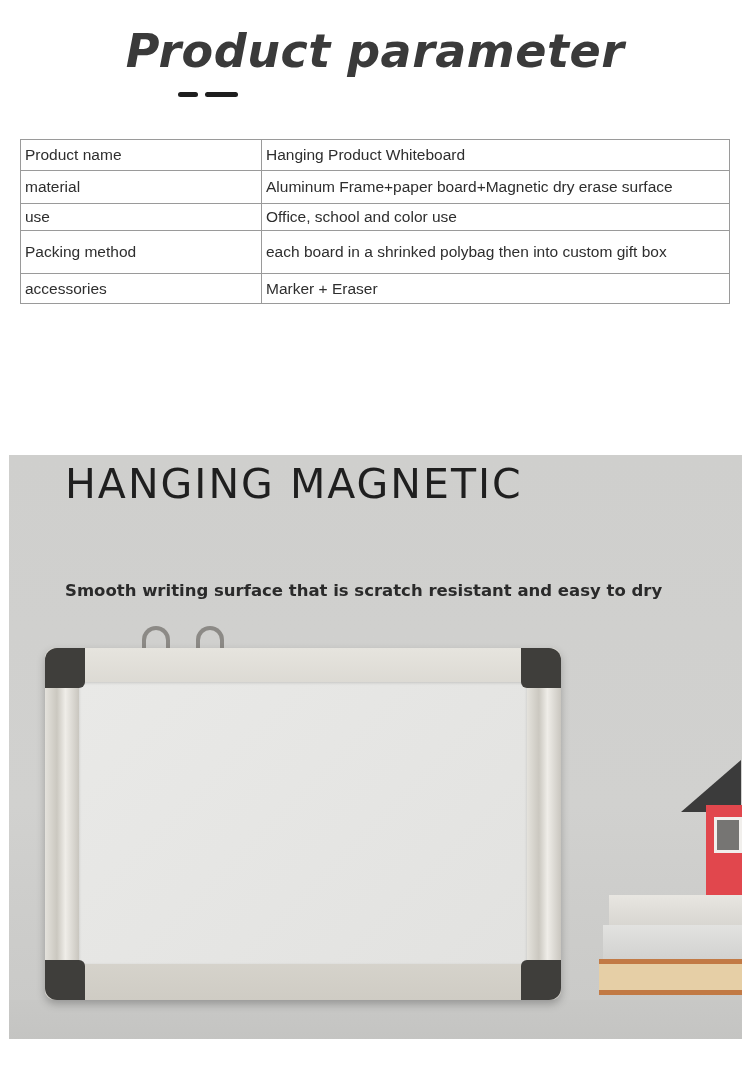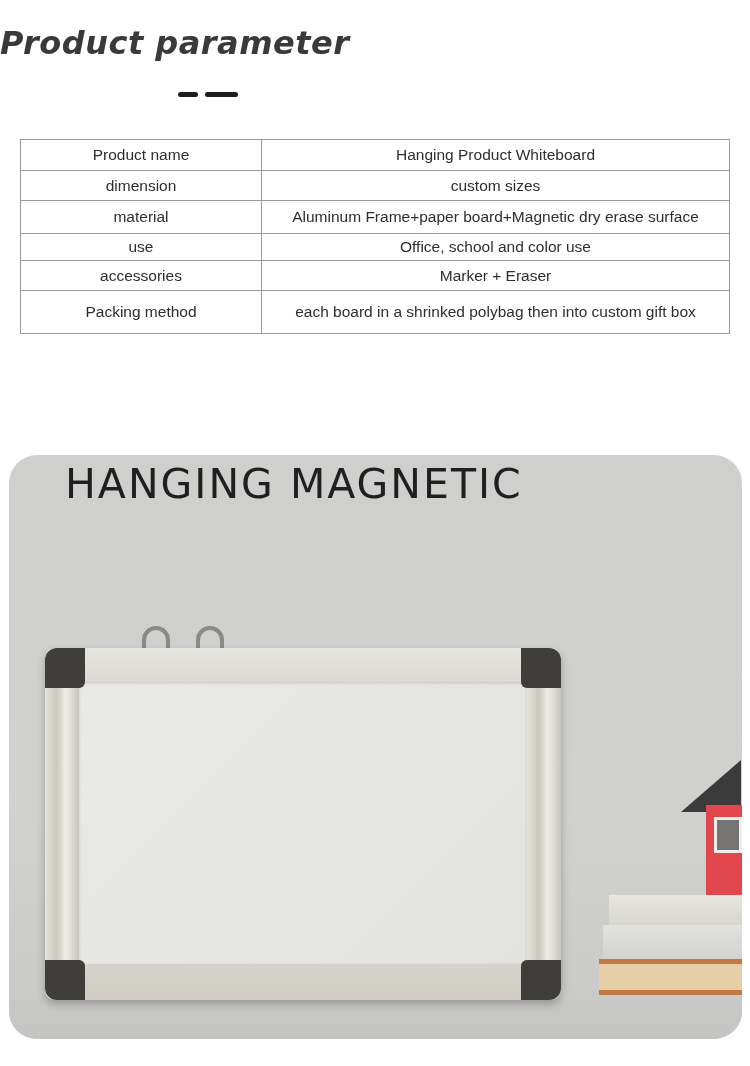--- a/index.html
+++ b/index.html
@@ -1,42 +1,41 @@
 <!DOCTYPE html>
 <html><head>
 <meta charset="utf-8">
 <style>
   * { box-sizing: border-box; margin: 0; padding: 0; }
   html, body { width: 750px; height: 1066px; background: #ffffff; overflow: hidden; }
   body { position: relative; font-family: "Liberation Sans", "DejaVu Sans", sans-serif; color: #333; }
 
   .title {
-    position: absolute; left: 0; top: 24px; width: 750px; text-align: left;
+    position: absolute; left: 0; top: 24px; width: 750px; text-align: center;
     font-family: "DejaVu Sans", sans-serif; font-style: italic; font-weight: 600;
-    font-size: 32px; letter-spacing: 0.5px; color: #3a3a3a;
+    font-size: 46px; letter-spacing: 0.5px; color: #3a3a3a;
   }
   .dash { position: absolute; top: 92px; height: 5px; background: #1e1e1e; border-radius: 3px; }
   .dash.d1 { left: 178px; width: 20px; }
   .dash.d2 { left: 205px; width: 33px; }
 
   table.params {
     position: absolute; left: 20px; top: 139px; width: 710px;
     border-collapse: collapse; font-family: "Liberation Sans", sans-serif;
     font-size: 15.5px; color: #2e2e2e;
   }
   table.params td {
-    border: 1px solid #9a9a9a; text-align: center; vertical-align: middle; padding: 0 4px;
+    border: 1px solid #9a9a9a; text-align: left; vertical-align: middle; padding: 0 4px;
   }
   table.params td.k { width: 241px; }
 
   .photo {
     position: absolute; left: 9px; top: 455px; width: 733px; height: 584px;
     background: linear-gradient(180deg, #cfcfcd 0%, #d1d1cf 60%, #cdcdcb 78%, #c9c9c7 100%);
     overflow: hidden;
-    border-radius: 28px;
   }
   .photo .shelf {
     position: absolute; left: 0; top: 545px; width: 100%; height: 40px;
     background: linear-gradient(180deg, #c8c8c6, #c4c4c2);
   }
   .hero-title {
     position: absolute; left: 56px; top: 8px;
     font-family: "DejaVu Sans", sans-serif; font-size: 41px; line-height: 42px;
     letter-spacing: 2px; color: #1f1f1f; font-weight: 400;
   }
@@ -104,50 +103,47 @@
 <div class="title">Product parameter</div>
 <div class="dash d1"></div>
 <div class="dash d2"></div>
 
 <table class="params">
   <tbody>
     <tr style="height:31px">
       <td class="k">Product name</td>
       <td>Hanging Product Whiteboard</td>
     </tr>
-    <tr style="height:30px">
-      <td class="k">dimension</td>
-      <td>custom sizes</td>
-    </tr>
     <tr style="height:33px">
       <td class="k">material</td>
       <td>Aluminum Frame+paper board+Magnetic dry erase surface</td>
     </tr>
     <tr style="height:27px">
       <td class="k">use</td>
       <td>Office, school and color use</td>
     </tr>
+    <tr style="height:43px">
+      <td class="k">Packing method</td>
+      <td>each board in a shrinked polybag then into custom gift box</td>
+    </tr>
     <tr style="height:30px">
       <td class="k">accessories</td>
       <td>Marker + Eraser</td>
-    </tr>
-    <tr style="height:43px">
-      <td class="k">Packing method</td>
-      <td>each board in a shrinked polybag then into custom gift box</td>
     </tr>
   </tbody>
 </table>
 
 <div class="photo">
   <div class="shelf"></div>
 
   <div class="hero-title">
     <div>HANGING MAGNETIC</div>
   </div>
   <div class="hero-desc">
+    <div>Smooth writing surface that is scratch resistant and easy to dry</div>
   </div>
 
   <div class="board">
     <div class="ring r1"></div>
     <div class="ring r2"></div>
     <div class="frame"></div>
     <div class="frame-side l"></div>
     <div class="frame-side r"></div>
     <div class="surface"></div>
     <div class="corner tl"></div>

